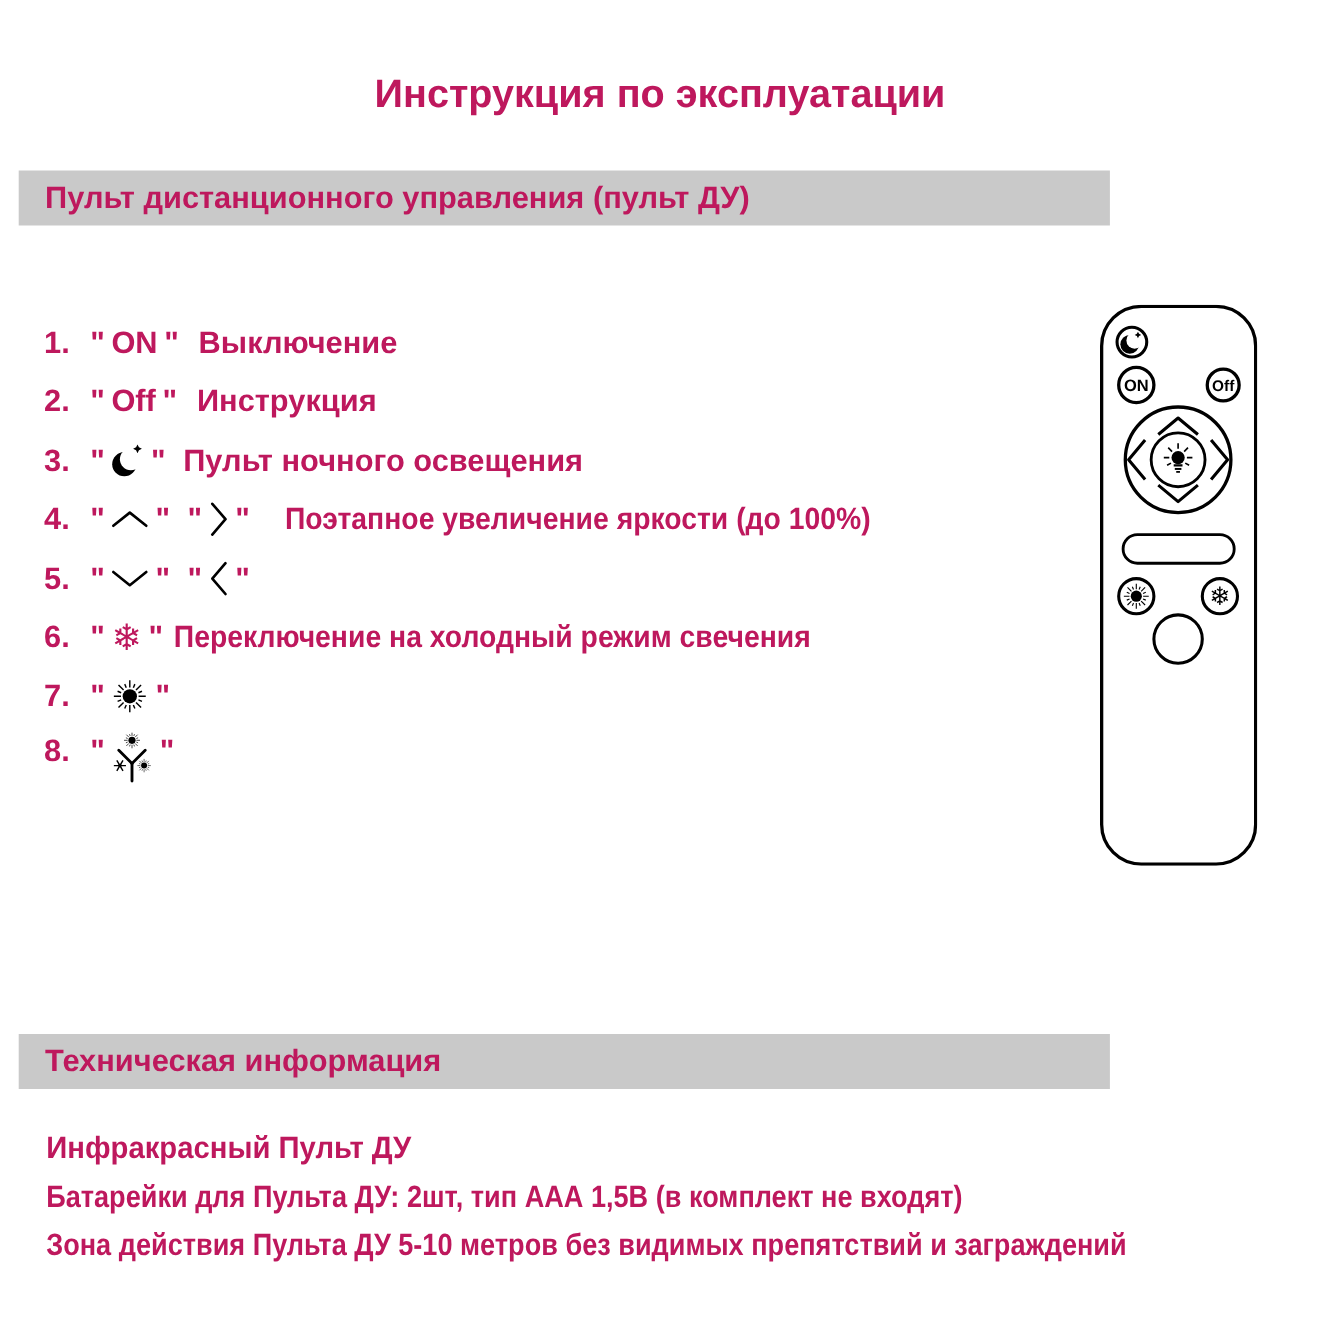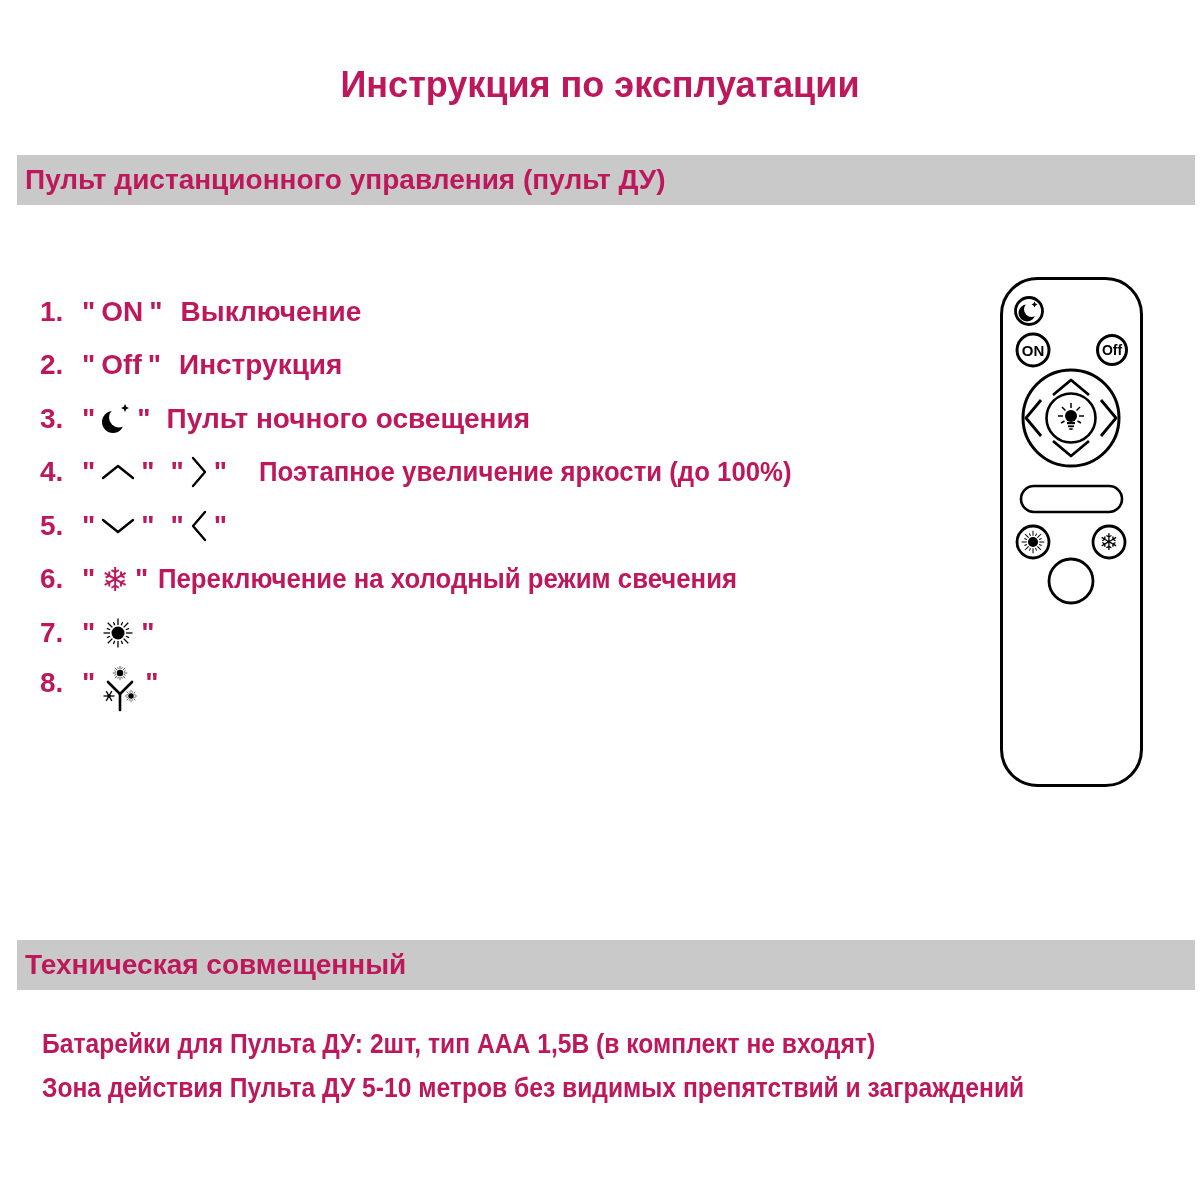--- a/index.html
+++ b/index.html
@@ -1,21 +1,21 @@
 <!DOCTYPE html>
 <html><head>
 <meta charset="utf-8">
 <style>
   html,body{margin:0;padding:0;background:#fff;}
   .page{position:relative;width:1200px;height:1200px;background:#fff;overflow:hidden;
         font-family:"Liberation Sans","DejaVu Sans",sans-serif;font-weight:bold;color:#be185d;}
   .title{position:absolute;top:64px;left:0;width:1200px;text-align:center;
          font-size:36px;line-height:42px;}
-  .banner{position:absolute;left:17px;width:1178px;height:50px;background:#c9c9c9;
-          display:flex;align-items:center;box-sizing:border-box;padding-left:8px;
+  .banner{position:absolute;left:17px;width:992px;height:50px;background:#c9c9c9;
+          display:flex;align-items:center;box-sizing:border-box;padding-left:24px;
           font-size:28px;}
   .banner-remote{top:155px;}
   .banner-tech{top:940px;}
   .list{position:absolute;left:40px;top:285px;}
   .row{display:flex;align-items:center;height:53.5px;font-size:28px;white-space:nowrap;}
   .row .num{width:36px;}
   .q{margin:0 6px;}
   .icon{display:inline-flex;align-items:center;justify-content:center;}
   .icon svg{display:block;}
   .desc{margin-left:12px;}
@@ -236,24 +236,27 @@
     </g>
     <g>
       <circle cx="109" cy="265" r="16" fill="none" stroke="#000" stroke-width="2.8"></circle>
       <text x="109" y="273" font-size="23" text-anchor="middle" font-family="DejaVu Sans" font-weight="normal">❄</text>
     </g>
 
     <circle cx="71" cy="304" r="22" fill="none" stroke="#000" stroke-width="2.8"></circle>
   </svg>
 
   <div class="banner banner-tech">
-    <span>Техническая совмещенный</span>
+    <span>Техническая информация</span>
   </div>
 
   <div class="tech">
+    <p class="tline">
+        <span class="cond95">Инфракрасный Пульт ДУ</span>
+      </p>
     <p class="tline">
         <span class="cond88">Батарейки для Пульта ДУ: 2шт, тип ААА 1,5В (в комплект не входят)</span>
       </p>
     <p class="tline">
         <span class="cond88">Зона действия Пульта ДУ 5-10 метров без видимых препятствий и заграждений</span>
       </p>
   </div>
 
 </div>
 

